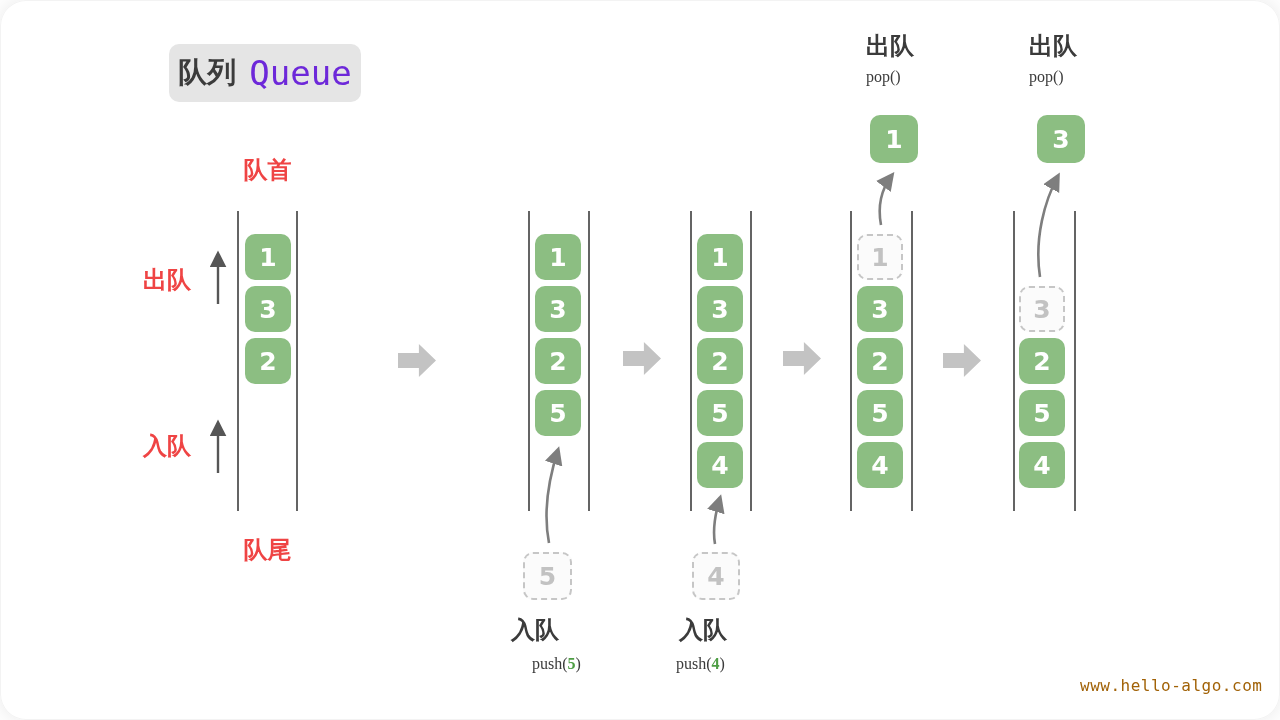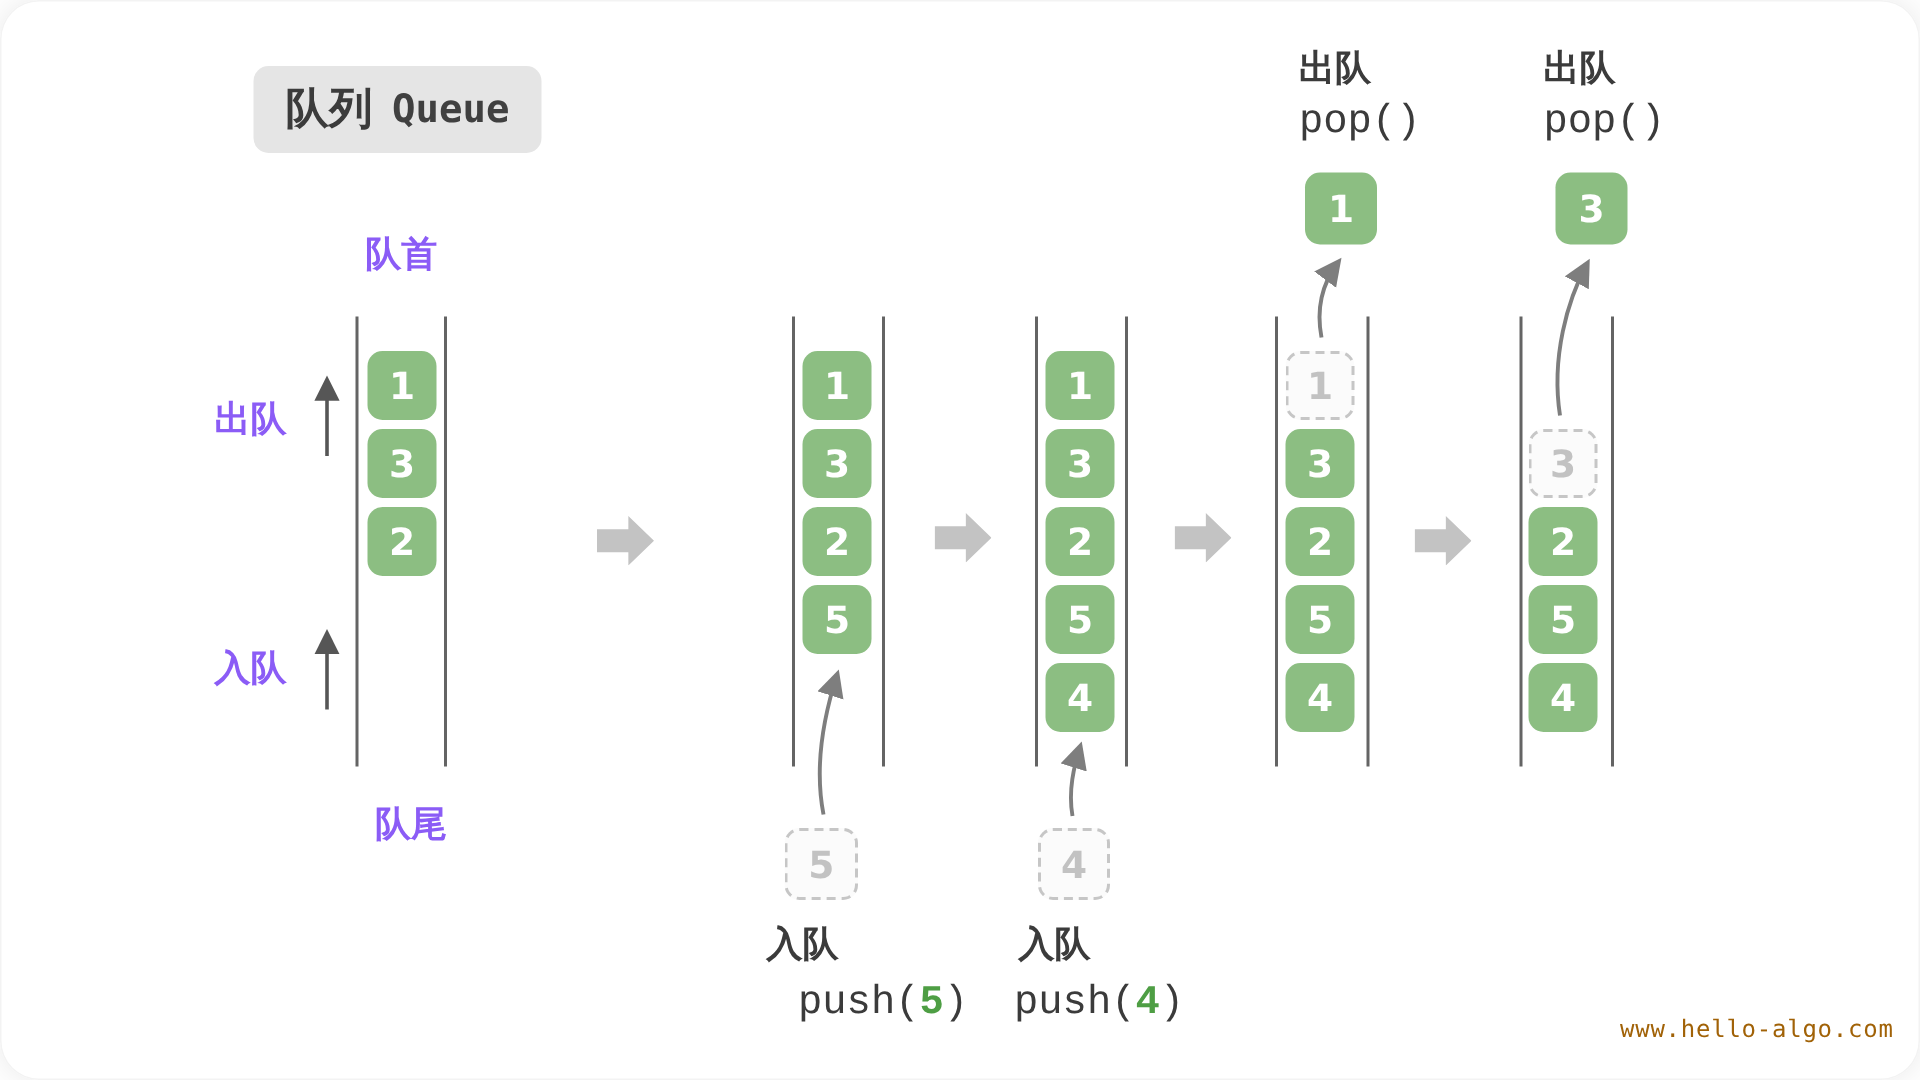--- a/index.html
+++ b/index.html
@@ -13,26 +13,26 @@
     overflow:hidden;
   }
 
   
   .title-box {
     position:absolute; left:169px; top:44px; width:192px; height:58px;
     background:#e5e5e5; border-radius:10px;
     display:flex; align-items:center; justify-content:center; gap:13px;
   }
   .title-zh { font-size:29px; font-weight:700; color:#3b3b3b; }
-  .title-en { font-family:"DejaVu Sans Mono","Liberation Mono",monospace; font-size:26px; color:#404040;font-weight:bold; }
+  .title-en { font-family:"DejaVu Sans Mono","Liberation Mono",monospace; font-size:34px; color:#6d28d9; }
 
   
-  .lbl { position:absolute; color:#8b5cf6; font-weight:700; font-size:24px; line-height:1; white-space:nowrap; }
+  .lbl { position:absolute; color:#ef4444; font-weight:700; font-size:24px; line-height:1; white-space:nowrap; }
   .lbl-front { left:237px; top:158px; width:61px; text-align:center; }
-  .lbl-rear  { left:237px; top:538px; width:61px; text-align:right; }
+  .lbl-rear  { left:237px; top:538px; width:61px; text-align:center; }
   .lbl-deq   { left:143px; top:268px; }
   .lbl-enq   { left:143px; top:434px; }
 
   
   .qline { position:absolute; top:211px; height:300px; width:2px; background:#646464; }
 
   
   .cell {
     position:absolute; width:46px; height:46px; border-radius:10px;
     display:flex; align-items:center; justify-content:center;
@@ -46,22 +46,22 @@
   .c1{left:245px} .c2{left:535px} .c3{left:697px} .c4{left:857px} .c5{left:1019px}
 
   .staged-a { left:523px; top:552px; width:49px; height:48px; }
   .staged-b { left:692px; top:552px; width:48px; height:48px; }
   .popped-a { left:870px; top:115px; width:48px; height:48px; }
   .popped-b { left:1037px; top:115px; width:48px; height:48px; }
 
   
   .op-zh { position:absolute; font-size:24px; font-weight:700; color:#3b3b3b; line-height:1; white-space:nowrap; }
   .op-code {
-    position:absolute; font-family:Liberation Mono, monospace;
-    font-size:27px; color:#3b3b3b; line-height:1; white-space:nowrap;
+    position:absolute; font-family:Liberation Serif, serif;
+    font-size:16px; color:#3b3b3b; line-height:1; white-space:nowrap;
   }
   .op-code .arg { color:#4e9e44; font-weight:700; }
   .push1-zh { left:511px; top:618px; }  .push1-code { left:508px; top:656px;margin-left:24px; }
   .push2-zh { left:679px; top:618px; }  .push2-code { left:676px; top:656px; }
   .pop1-zh  { left:866px; top:34px; }   .pop1-code  { left:866px; top:69px; }
   .pop2-zh  { left:1029px; top:34px; }  .pop2-code  { left:1029px; top:69px; }
 
   
   .block-arrow {
     position:absolute; width:38px; height:33px; background:#c3c3c3;

